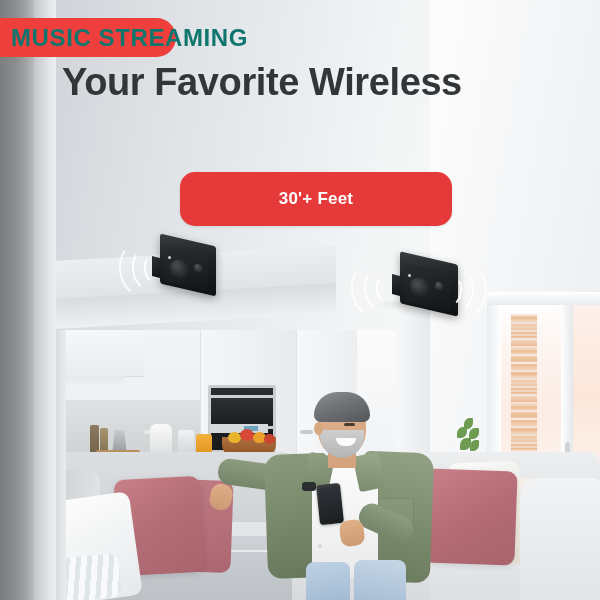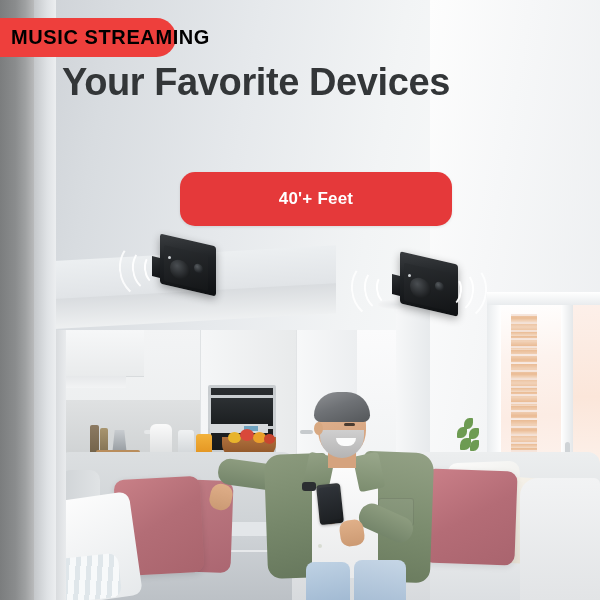--- a/index.html
+++ b/index.html
@@ -373,22 +373,22 @@
   .tag-pill{
     position:absolute;left:0;top:0;height:39px;width:176px;
     background:#ee3f3c;border-radius:0 20px 20px 0;
   }
   .tag-word{
     position:relative;z-index:2;color:#ffffff;font-weight:800;
     font-size:24px;letter-spacing:.6px;margin-left:62px;
     font-family:"Liberation Sans", sans-serif;
   }
   .tag-rest{
-    position:relative;z-index:2;color:#000000;font-weight:800;
-    font-size:20px;letter-spacing:.6px;margin-left:11px;
+    position:relative;z-index:2;color:#0f766e;font-weight:800;
+    font-size:24px;letter-spacing:.6px;margin-left:11px;
     font-family:"Liberation Sans", sans-serif;
   }
 
   .headline{
     position:absolute;left:62px;top:60px;width:470px;
     color:#333638;font-weight:800;font-size:38px;line-height:1.17;
     letter-spacing:-.4px;
     font-family:"Liberation Sans", sans-serif;
   }
   .headline div{white-space:nowrap;}
@@ -550,20 +550,20 @@
     <div class="wall-edge2"></div>
     <div class="wall-edge"></div>
   </div>
 
   <div class="tag">
     <div class="tag-pill"></div>
     <span class="tag-rest">MUSIC STREAMING</span>
   </div>
 
   <div class="headline">
-    <div>Your Favorite Devices</div>
+    <div>Your Favorite Wireless</div>
   </div>
 
   <div class="range">
-    <div class="range-1">40'+ Feet</div>
+    <div class="range-1">30'+ Feet</div>
   </div>
 
 </div>
 
 </body></html>

